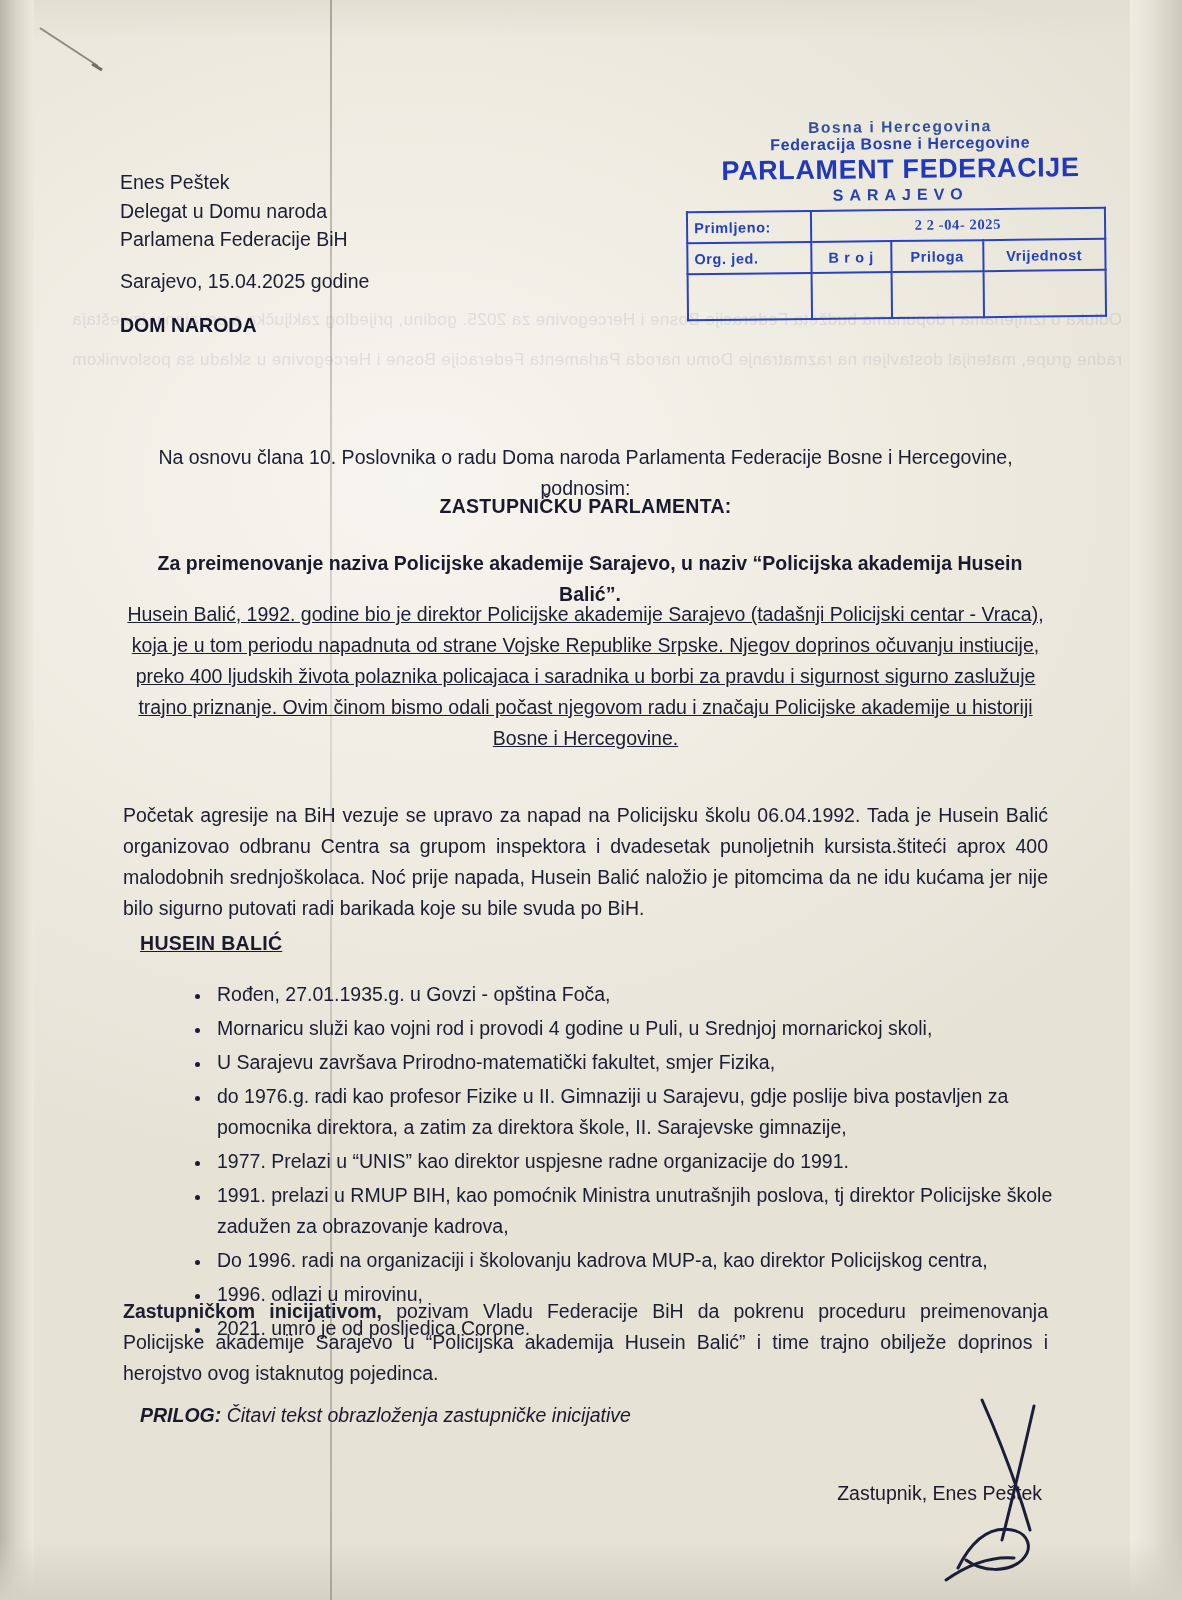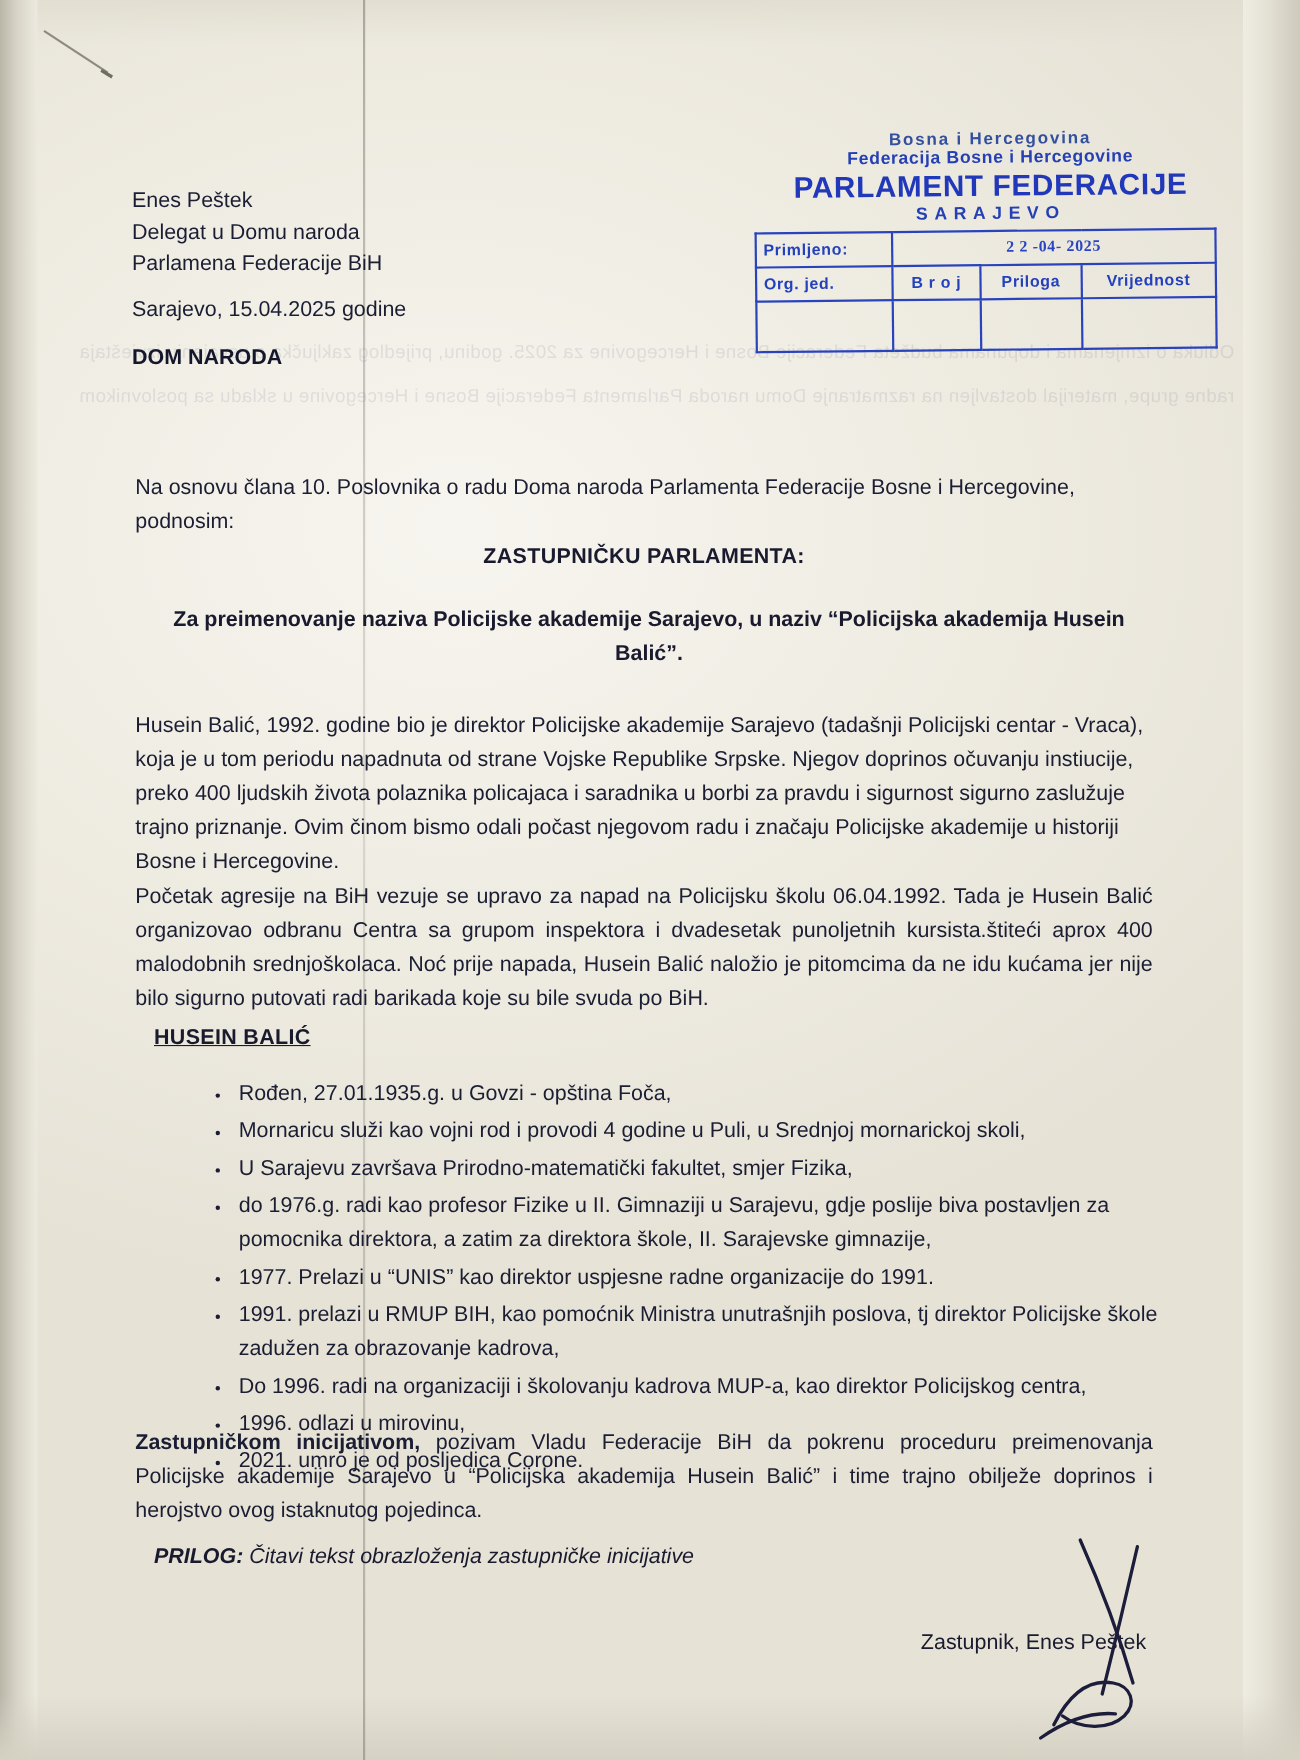--- a/index.html
+++ b/index.html
@@ -114,21 +114,21 @@
   .recipient .b { font-weight: bold; }
 
   .body-block {
     position: absolute;
     left: 123px;
     width: 925px;
     font-size: 19.5px;
     line-height: 31px;
     color: #1b1d33;
   }
-  .intro { top: 428px; }
+  .intro { top: 442px; text-align: center; }
 
   .init-title {
     position: absolute;
     left: 123px;
     width: 925px;
     top: 495px;
     text-align: center;
     font-weight: bold;
     font-size: 19.5px;
     letter-spacing: 0.3px;
@@ -137,21 +137,21 @@
     position: absolute;
     left: 140px;
     width: 900px;
     top: 548px;
     text-align: center;
     font-weight: bold;
     font-size: 19.5px;
     line-height: 31px;
   }
 
-  .para1 { top: 644px; text-align: left; }
+  .para1 { top: 599px; text-align: center; text-decoration: underline; }
   .para2 { top: 800px; text-align: justify; }
 
   .person-heading {
     position: absolute;
     left: 140px;
     top: 932px;
     font-weight: bold;
     font-size: 19.5px;
     text-decoration: underline;
     letter-spacing: 0.3px;

